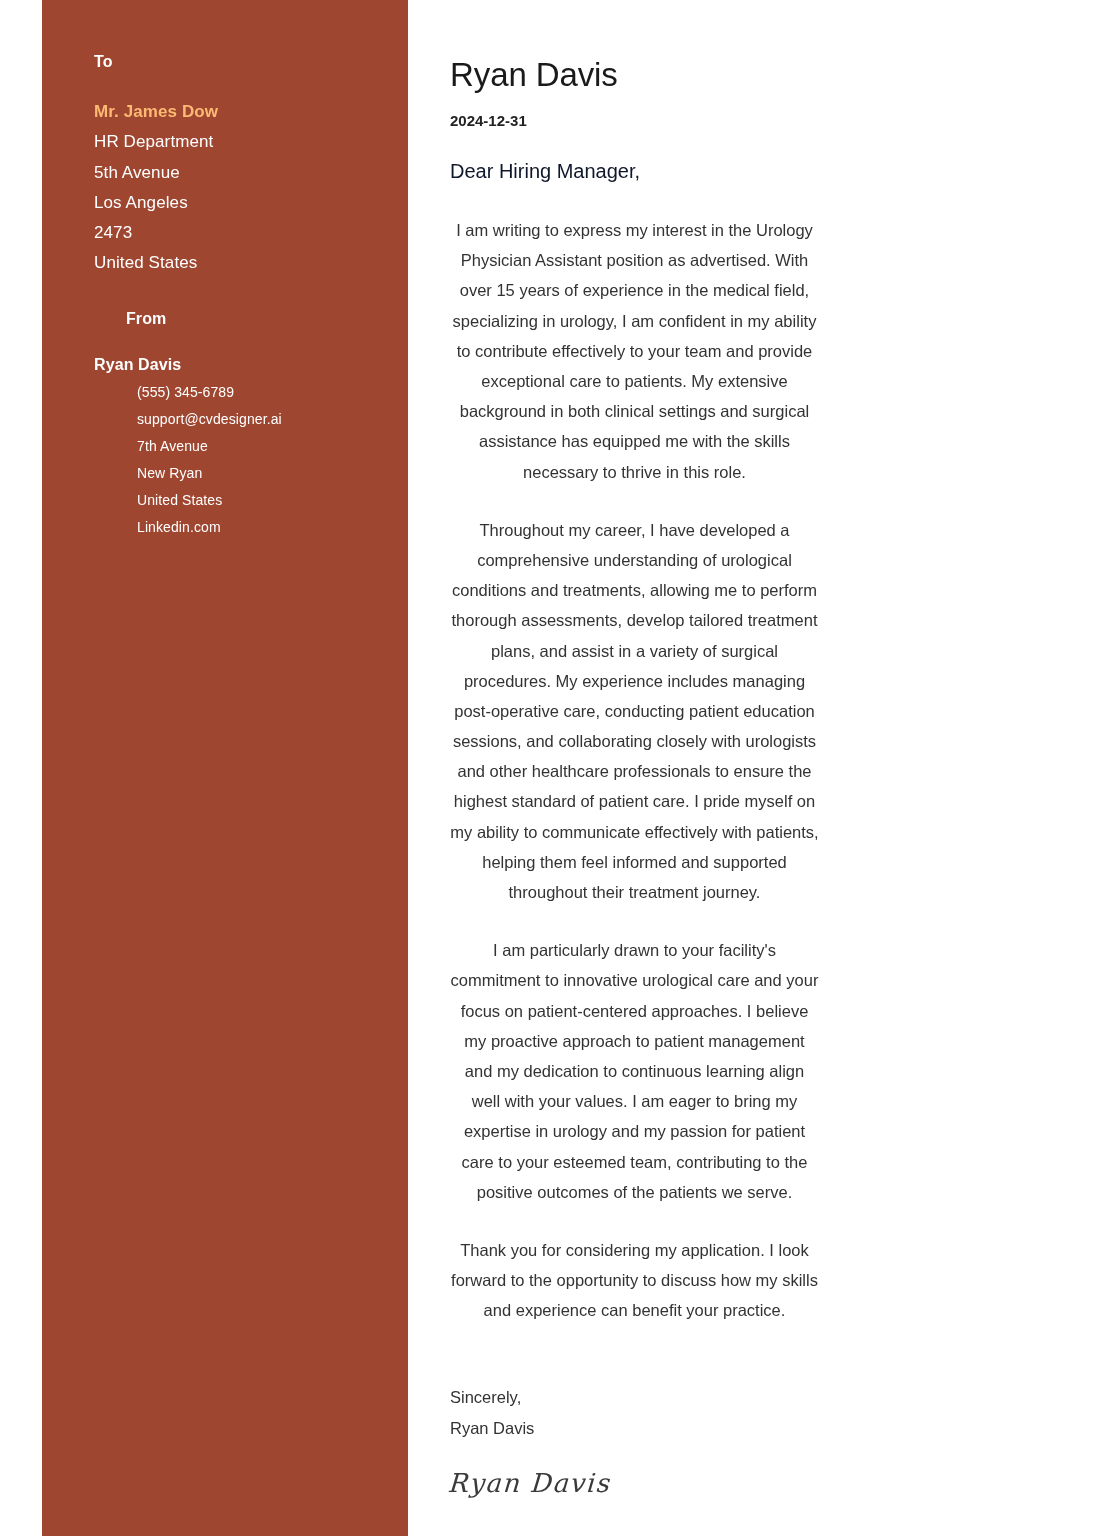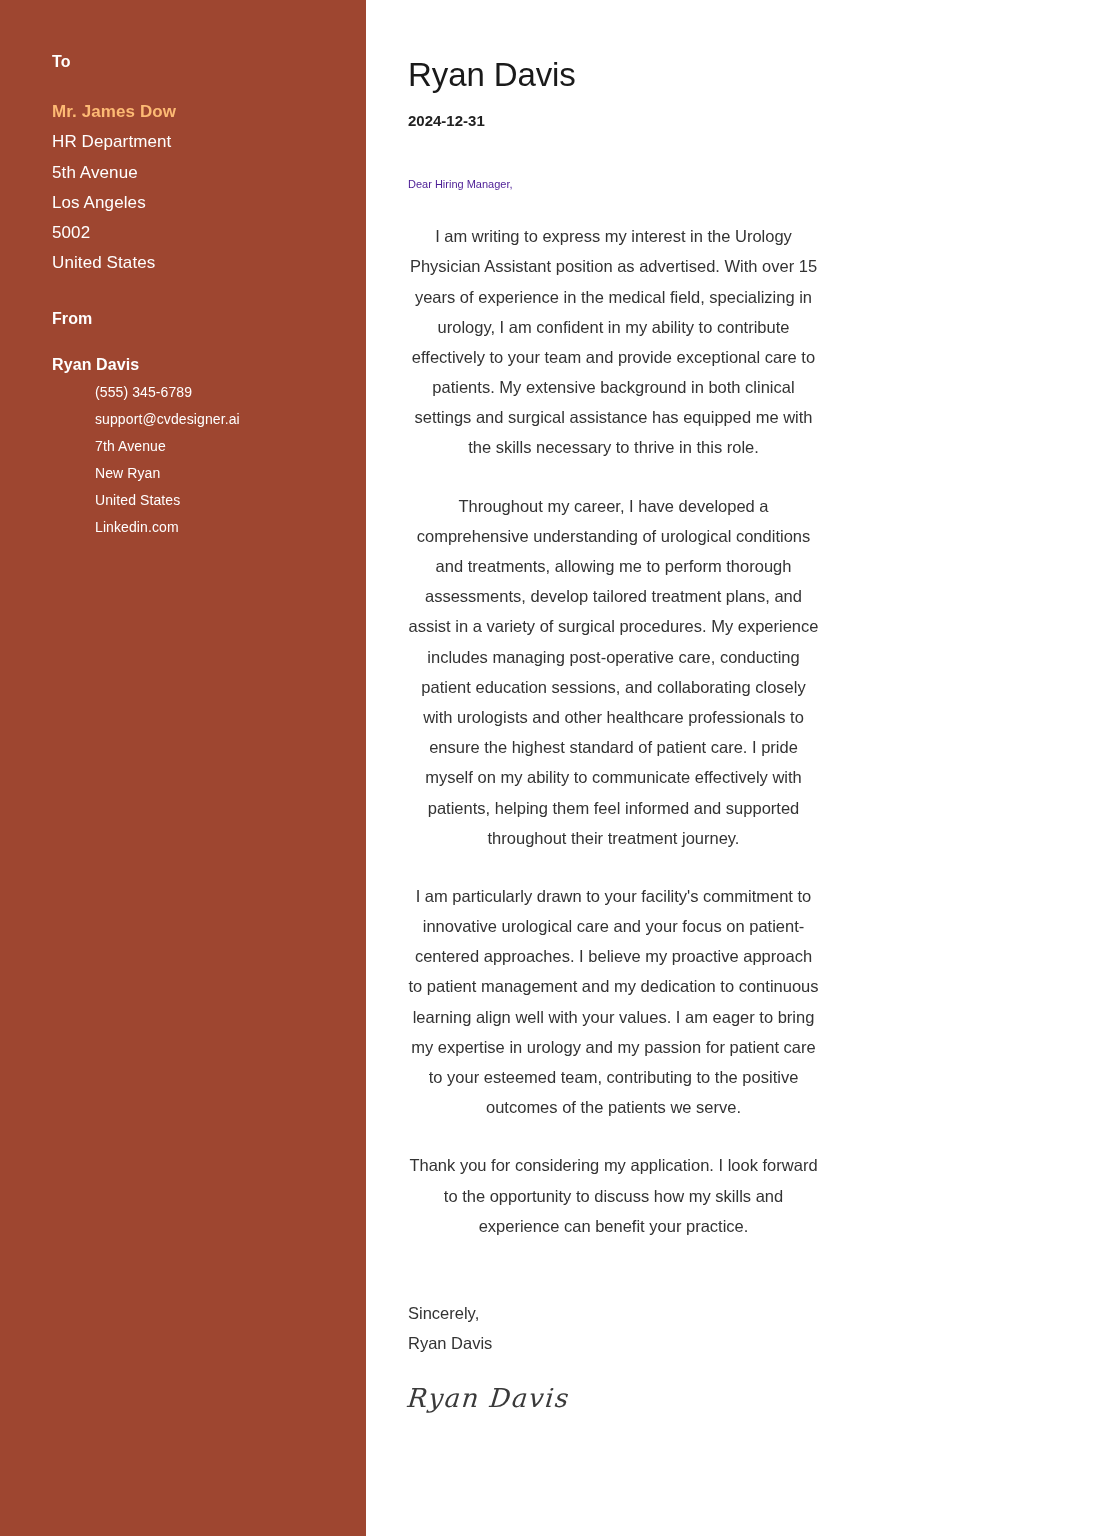--- a/index.html
+++ b/index.html
@@ -15,20 +15,21 @@
     -webkit-font-smoothing: antialiased;
   }
 
   .page {
     position: relative;
     width: 874px;
     height: 1536px;
     display: flex;
     background: #ffffff;
     overflow: hidden;
+    padding-left: 42px;
   }
 
   
   .sidebar {
     width: 366px;
     flex: 0 0 366px;
     background: #9E4630;
     color: #ffffff;
     padding: 52px 30px 40px 52px;
   }
@@ -56,20 +57,21 @@
   .to-line {
     font-size: 17px;
     font-weight: normal;
     line-height: 1.78;
     color: #ffffff;
     letter-spacing: .1px;
   }
 
   .from-label {
     margin-top: 30px;
+    margin-left: 32px;
   }
 
   .from-block {
     margin-top: 22px;
   }
 
   .from-name {
     font-size: 16px;
     font-weight: bold;
     line-height: 1.85;
@@ -112,23 +114,23 @@
   .job-title {
     margin-top: 21px;
     font-size: 17px;
     font-weight: bold;
     color: #1a1a1a;
     line-height: 1.3;
     letter-spacing: -.05px;
   }
 
   .salutation {
-    margin-top: 46px;
-    font-size: 11px;
-    color: #4c1d95;
+    margin-top: 26px;
+    font-size: 20px;
+    color: #0f172a;
     line-height: 1.55;
   }
 
   .body-par {
     margin-top: 28px;
     font-size: 16.5px;
     color: #333333;
     line-height: 1.83;
     max-width: 638px;
     text-align: center;
@@ -161,21 +163,21 @@
 
   <aside class="sidebar">
 
     <div class="side-label">To</div>
 
     <div class="to-block">
       <div class="to-name">Mr. James Dow</div>
       <div class="to-line">HR Department</div>
       <div class="to-line">5th Avenue</div>
       <div class="to-line">Los Angeles</div>
-      <div class="to-line">5002</div>
+      <div class="to-line">2473</div>
       <div class="to-line">United States</div>
     </div>
 
     <div class="side-label from-label">From</div>
 
     <div class="from-block">
       <div class="from-name">Ryan Davis</div>
       <div class="from-line">(555) 345-6789</div>
       <div class="from-line">support@cvdesigner.ai</div>
       <div class="from-line">7th Avenue</div>

